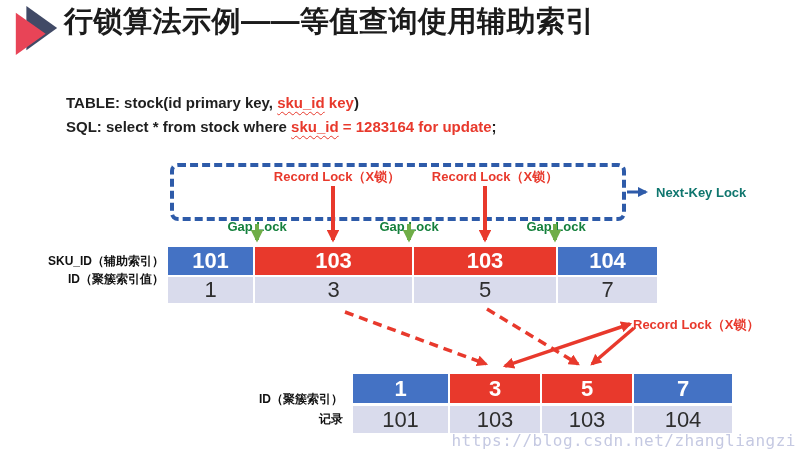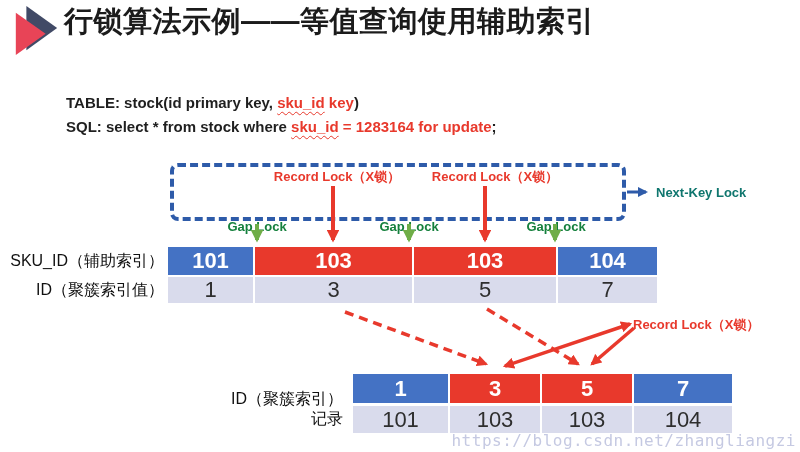--- a/index.html
+++ b/index.html
@@ -44,33 +44,33 @@
   
   .cell {
     position:absolute; text-align:center; font-size:22px;
     display:flex; align-items:center; justify-content:center;
   }
   .idx  { color:#ffffff; font-weight:bold; }
   .blue { background:#4472c4; }
   .redc { background:#e8392c; }
   .val  { background:#d9dbec; color:#2e2e2e; }
   .rowlabel {
-    position:absolute; text-align:left; font-size:16px; font-weight:normal; color:#111;
+    position:absolute; text-align:left; font-size:12px; font-weight:bold; color:#111;
     display:flex; align-items:center; justify-content:flex-end; white-space:nowrap;
   }
 
   
   .t1r1 { top:247px; height:28px; }
   .t1r2 { top:277px; height:26px; }
   .t1c1 { left:168px; width:85px; }
   .t1c2 { left:255px; width:157px; }
   .t1c3 { left:414px; width:142px; }
   .t1c4 { left:558px; width:99px; }
   #t1-label1 { left:0; width:164px; top:247px; height:28px; }
-  #t1-label2 { left:0; width:164px; top:277px; height:26px;padding-left:8px; }
+  #t1-label2 { left:0; width:164px; top:266px; height:26px;padding-left:8px; }
 
   
   .t2r1 { top:374px; height:29px; }
   .t2r2 { top:406px; height:27px; }
   .t2c1 { left:353px; width:95px; }
   .t2c2 { left:450px; width:90px; }
   .t2c3 { left:542px; width:90px; }
   .t2c4 { left:634px; width:98px; }
   #t2-label1 { left:95px; width:248px; top:385px; height:29px; }
   #t2-label2 { left:95px; width:248px; top:406px; height:27px; }

